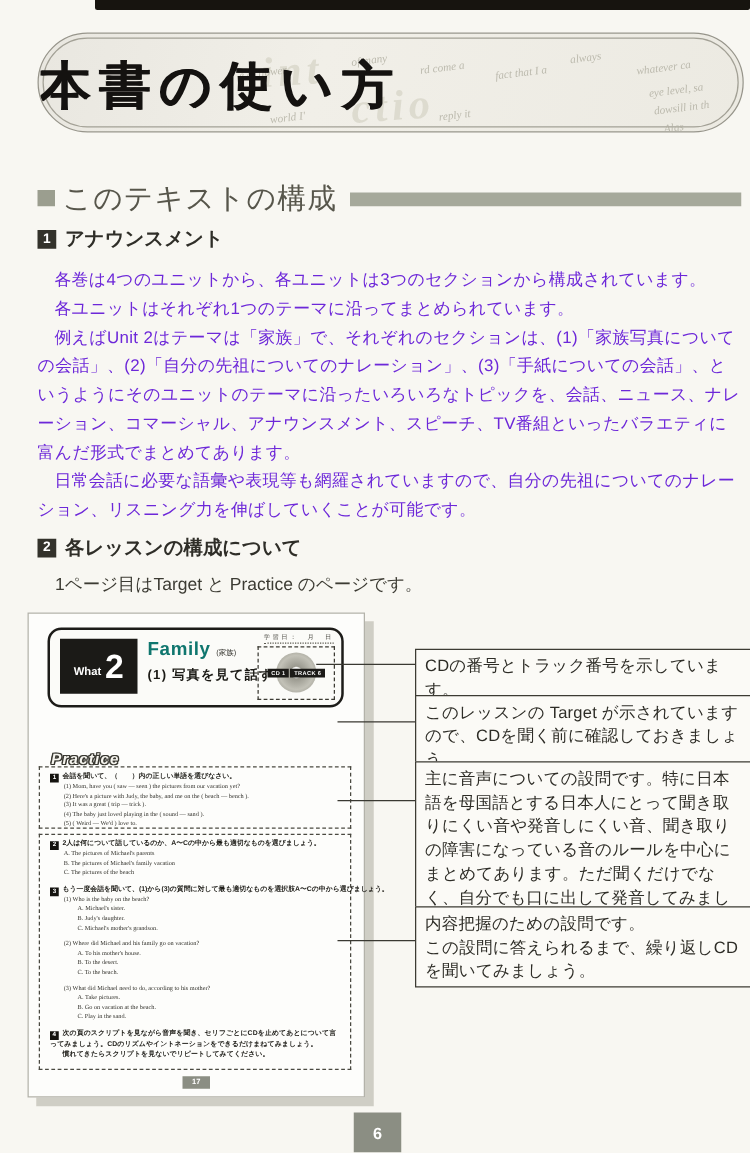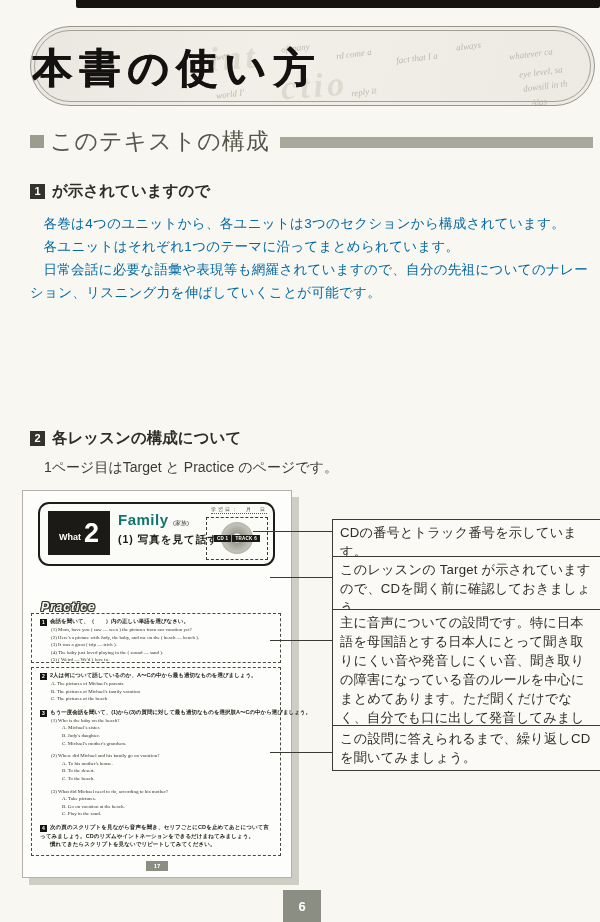--- a/index.html
+++ b/index.html
@@ -47,37 +47,37 @@
   .gb1{left:178px;top:12px;}
   .gb2{left:250px;top:40px;}
   .banner-title{
     position:absolute;left:0;right:110px;top:14px;
     font-size:41px;font-weight:900;color:#141210;
     letter-spacing:7px;
     text-shadow:1px 0 #141210;
   }
 
   
-  .sec-head{left:30px;top:128px;width:563px;height:26px;display:flex;align-items:center;}
+  .sec-head{left:30px;top:145px;width:563px;height:26px;display:flex;align-items:center;}
   .sec-sq{width:14px;height:13px;background:#9b9e8f;margin-right:6px;flex:none;}
   .sec-head-text{font-size:23px;color:#57564b;letter-spacing:1px;white-space:nowrap;}
   .sec-bar{flex:1;height:11px;background:#a6a99b;margin-left:10px;margin-top:2px;}
 
   
   .sub-head{display:flex;align-items:center;font-weight:bold;font-size:15.5px;color:#2f2e28;}
   .num-sq{
     width:15px;height:15px;background:#33322b;color:#fff;
     font-size:11px;line-height:15px;text-align:center;font-weight:bold;
     margin-right:7px;flex:none;
   }
   .sh1{left:30px;top:181px;}
   .sh2{left:30px;top:428px;}
 
   
-  .paras{left:30px;top:212px;width:565px;font-size:13.5px;line-height:23px;color:#0369a1;}
+  .paras{left:30px;top:212px;width:565px;font-size:13.5px;line-height:23px;color:#6d28d9;}
   .paras p{margin:0;text-indent:1em;letter-spacing:.3px;}
   .intro-line{left:44px;top:459px;font-size:14px;color:#3c3b33;}
 
   
   .sample{
     left:22px;top:490px;width:268px;height:386px;
     background:#fdfdfb;border:1px solid #b3b2a9;
     box-shadow:7px 7px 0 0 #cfcec5;
   }
   .sp-header{
@@ -200,25 +200,26 @@
 </div>
 
 <div class="abs sec-head">
   <span class="sec-sq"></span>
   <span class="sec-head-text">このテキストの構成</span>
   <span class="sec-bar"></span>
 </div>
 
 <div class="abs sub-head sh1">
   <span class="num-sq">1</span>
-  <span>が示されていますので</span>
+  <span>アナウンスメント</span>
 </div>
 <div class="abs paras">
   <p>各巻は4つのユニットから、各ユニットは3つのセクションから構成されています。</p>
   <p>各ユニットはそれぞれ1つのテーマに沿ってまとめられています。</p>
+  <p>例えばUnit 2はテーマは「家族」で、それぞれのセクションは、(1)「家族写真についての会話」、(2)「自分の先祖についてのナレーション」、(3)「手紙についての会話」、というようにそのユニットのテーマに沿ったいろいろなトピックを、会話、ニュース、ナレーション、コマーシャル、アナウンスメント、スピーチ、TV番組といったバラエティに富んだ形式でまとめてあります。</p>
   <p>日常会話に必要な語彙や表現等も網羅されていますので、自分の先祖についてのナレーション、リスニング力を伸ばしていくことが可能です。</p>
 </div>
 
 <div class="abs sub-head sh2">
   <span class="num-sq">2</span>
   <span>各レッスンの構成について</span>
 </div>
 <div class="abs intro-line">1ページ目はTarget と Practice のページです。</div>
 
 <div class="abs sample">
@@ -295,16 +296,17 @@
 
 <div class="abs connector c1"></div>
 <div class="abs connector c2"></div>
 <div class="abs connector c3"></div>
 <div class="abs connector c4"></div>
 
 <div class="abs callout co1">CDの番号とトラック番号を示しています。</div>
 <div class="abs callout co2">このレッスンの Target が示されていますので、CDを聞く前に確認しておきましょう。</div>
 <div class="abs callout co3">主に音声についての設問です。特に日本語を母国語とする日本人にとって聞き取りにくい音や発音しにくい音、聞き取りの障害になっている音のルールを中心にまとめてあります。ただ聞くだけでなく、自分でも口に出して発音してみましょう。</div>
 <div class="abs callout co4">
+  <div>内容把握のための設問です。</div>
   <div>この設問に答えられるまで、繰り返しCDを聞いてみましょう。</div>
 </div>
 
 <div class="abs folio">6</div>
 
 </body></html>

